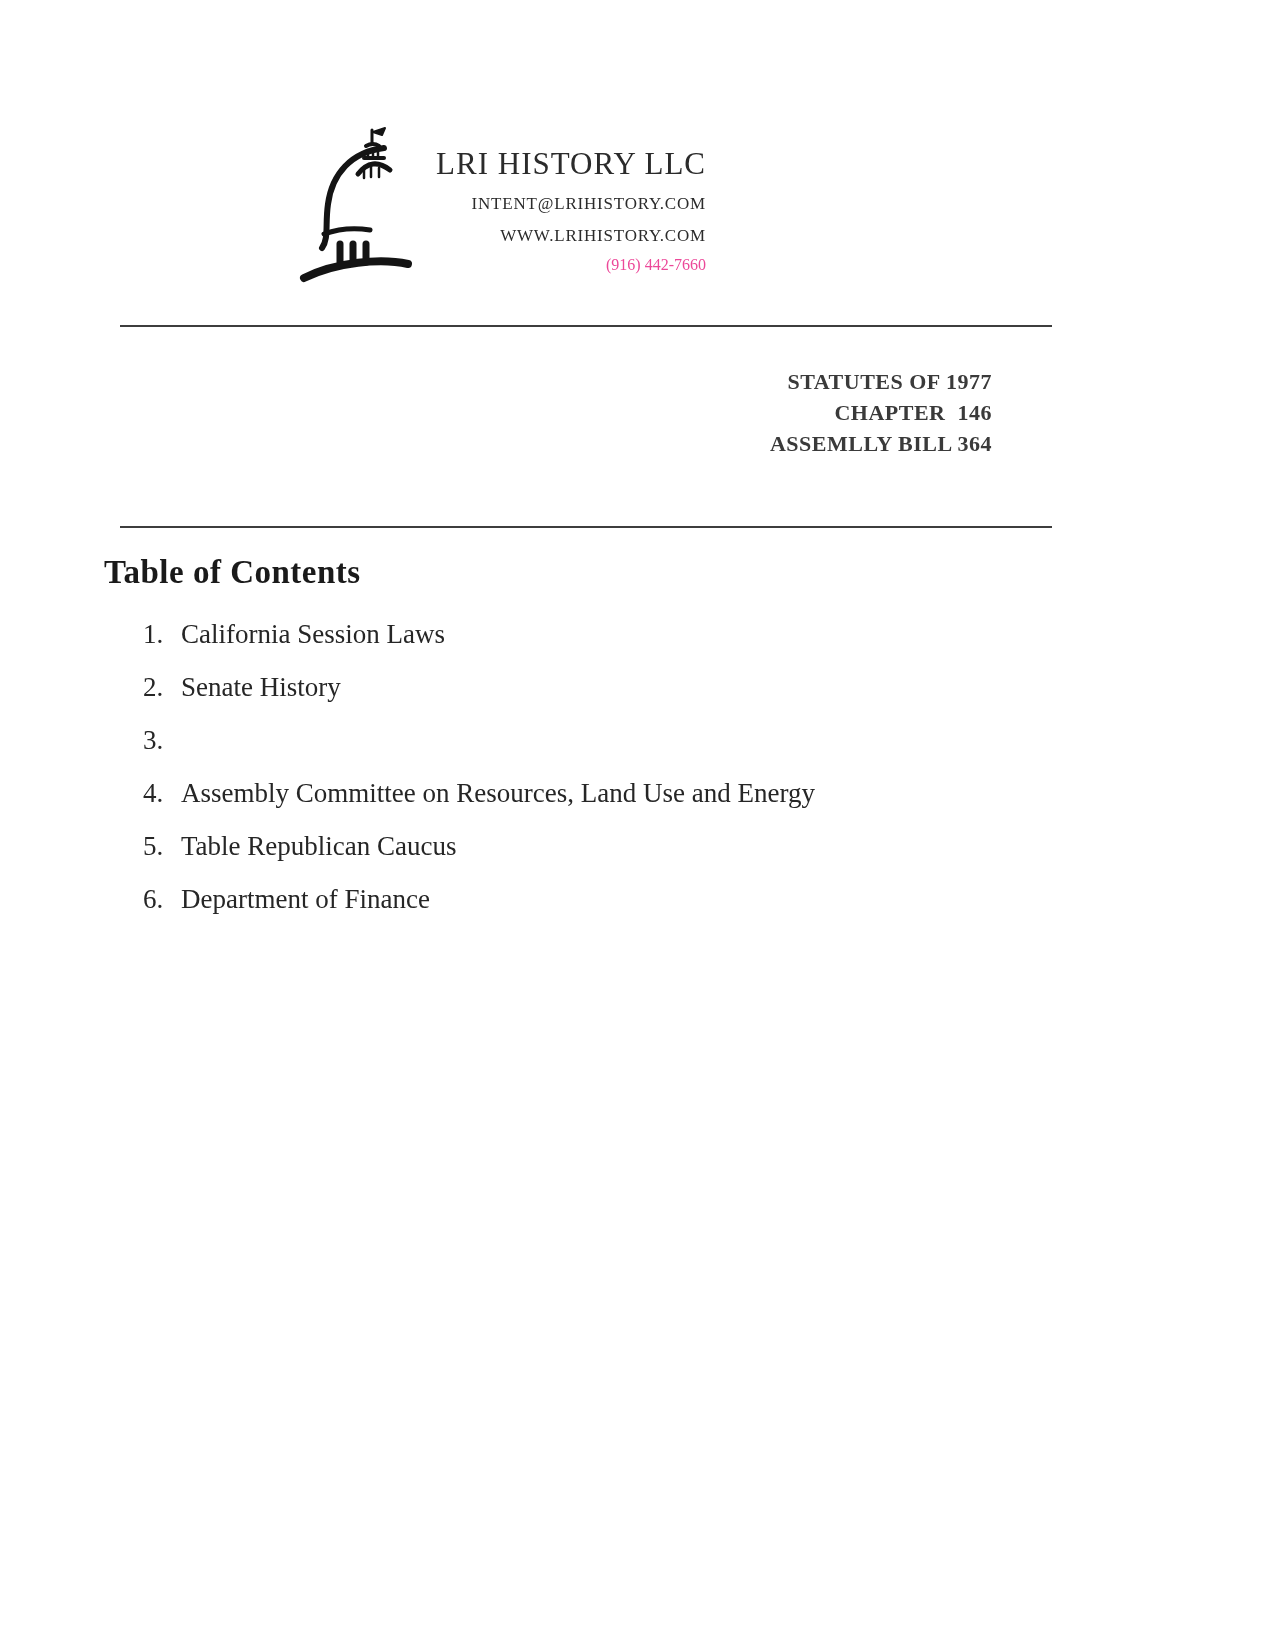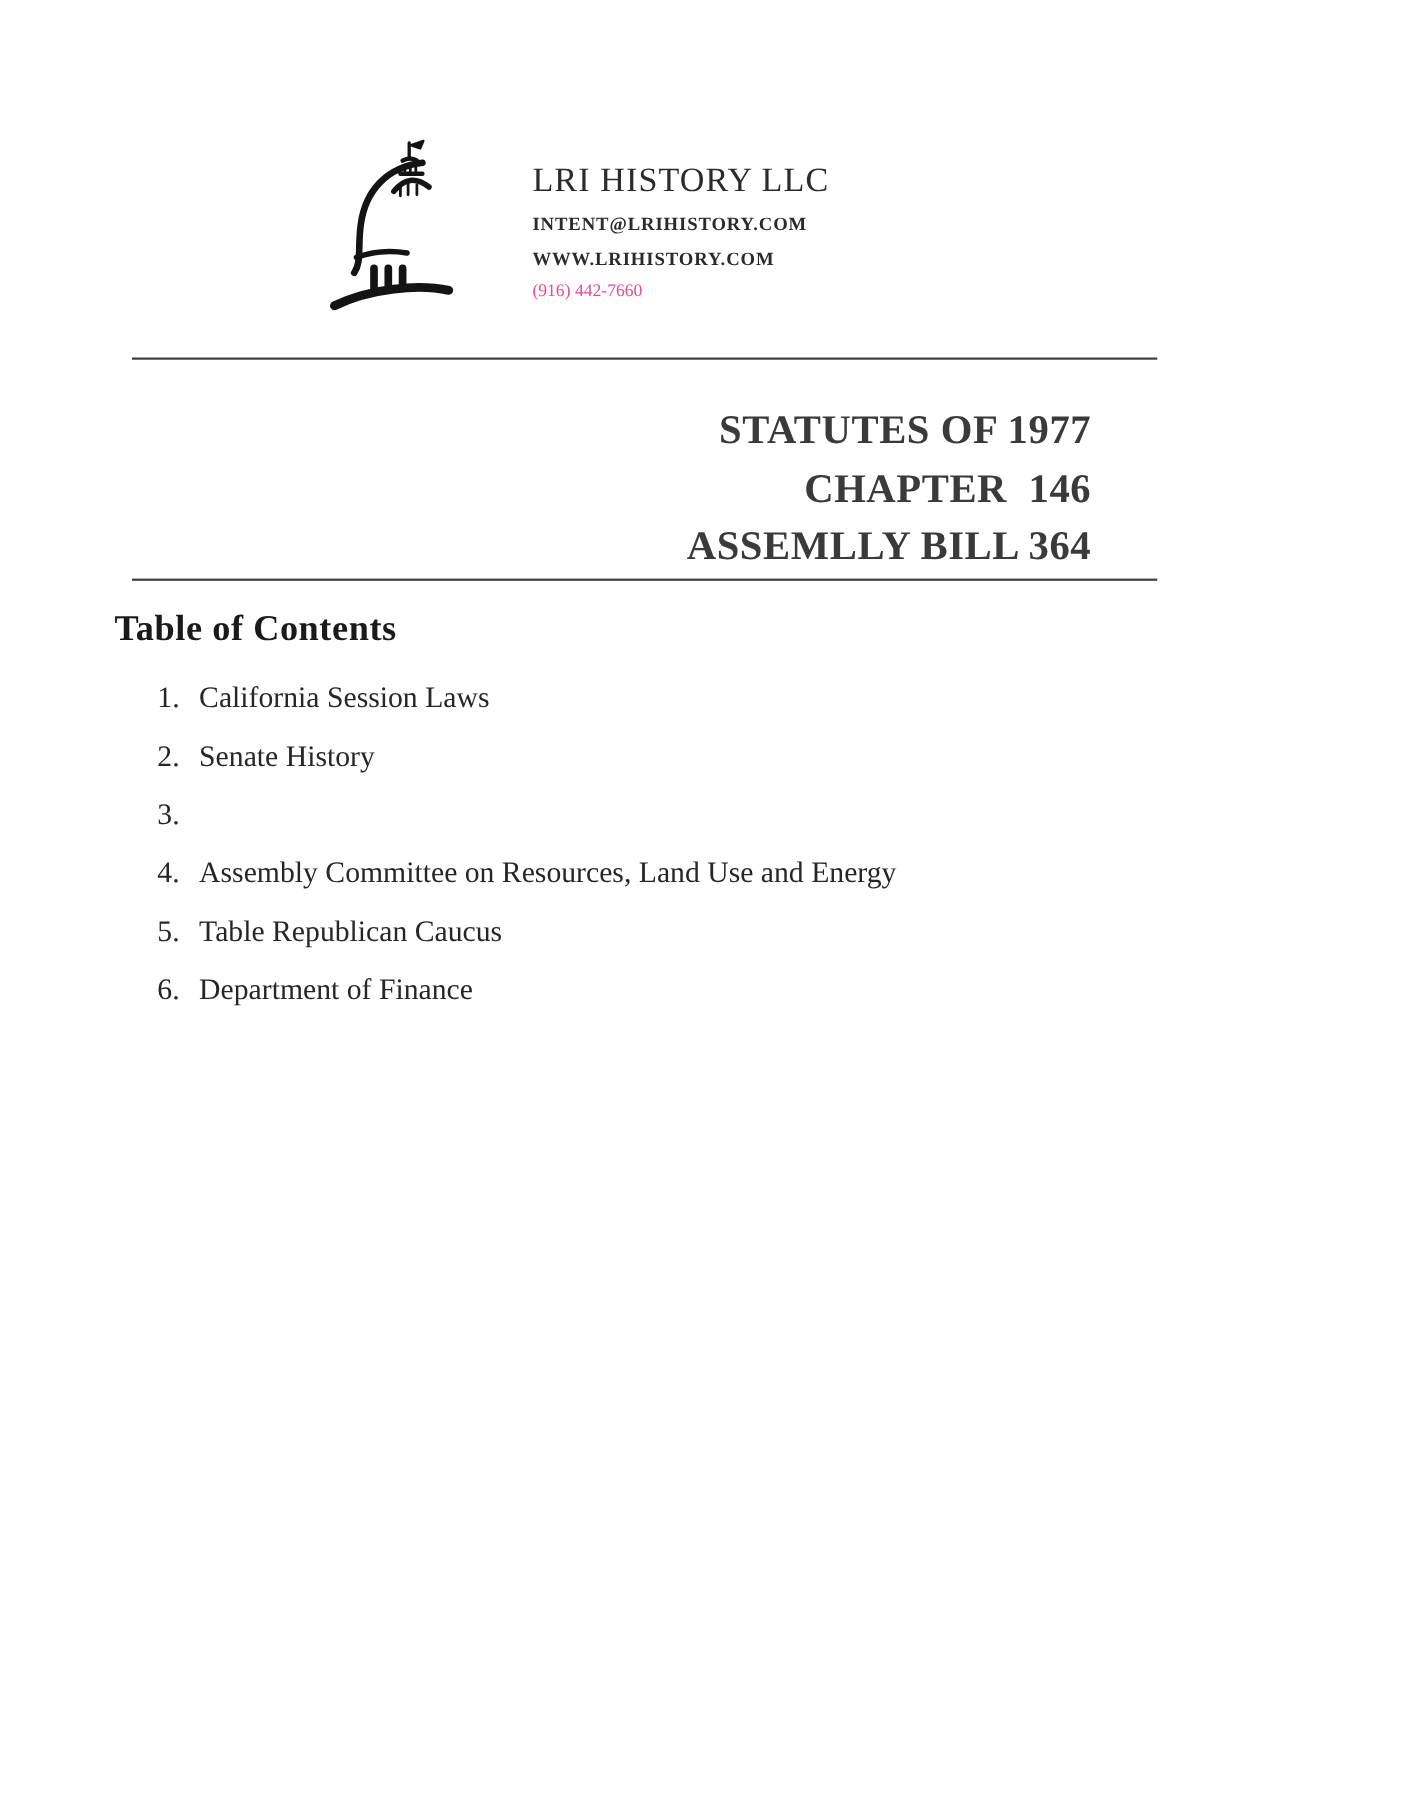--- a/index.html
+++ b/index.html
@@ -25,38 +25,36 @@
     left: 296px;
     display: flex;
     align-items: flex-start;
   }
   .logo {
     width: 140px;
     height: 165px;
     flex: 0 0 auto;
   }
   .header-text {
-    margin-left: 48px;
     padding-top: 24px;
-    text-align: left;
+    text-align: right;
     min-width: 270px;
   }
   .company-name {
     font-size: 31px;
     letter-spacing: 1px;
     color: #2b2b2b;
     white-space: pre;
   }
   .contact-line {
     font-size: 17px;
     letter-spacing: 0.8px;
     color: #2b2b2b;
     margin-top: 12px;
     white-space: pre;
-    font-weight: bold;
   }
   .phone-line {
     font-size: 16px;
     color: #ec4899;
     margin-top: 10px;
     white-space: pre;
   }
 
   
   .rule {
@@ -69,21 +67,21 @@
   .rule-top { top: 325px; }
   .rule-bottom { top: 526px; }
 
   
   .title-block {
     position: absolute;
     top: 366px;
     right: 284px;
     text-align: right;
     font-weight: bold;
-    font-size: 37px;
+    font-size: 22px;
     line-height: 1.42;
     letter-spacing: 0.5px;
     color: #3a3a3a;
   }
   .title-line { white-space: pre; }
 
   
   .toc-heading {
     position: absolute;
     top: 554px;

